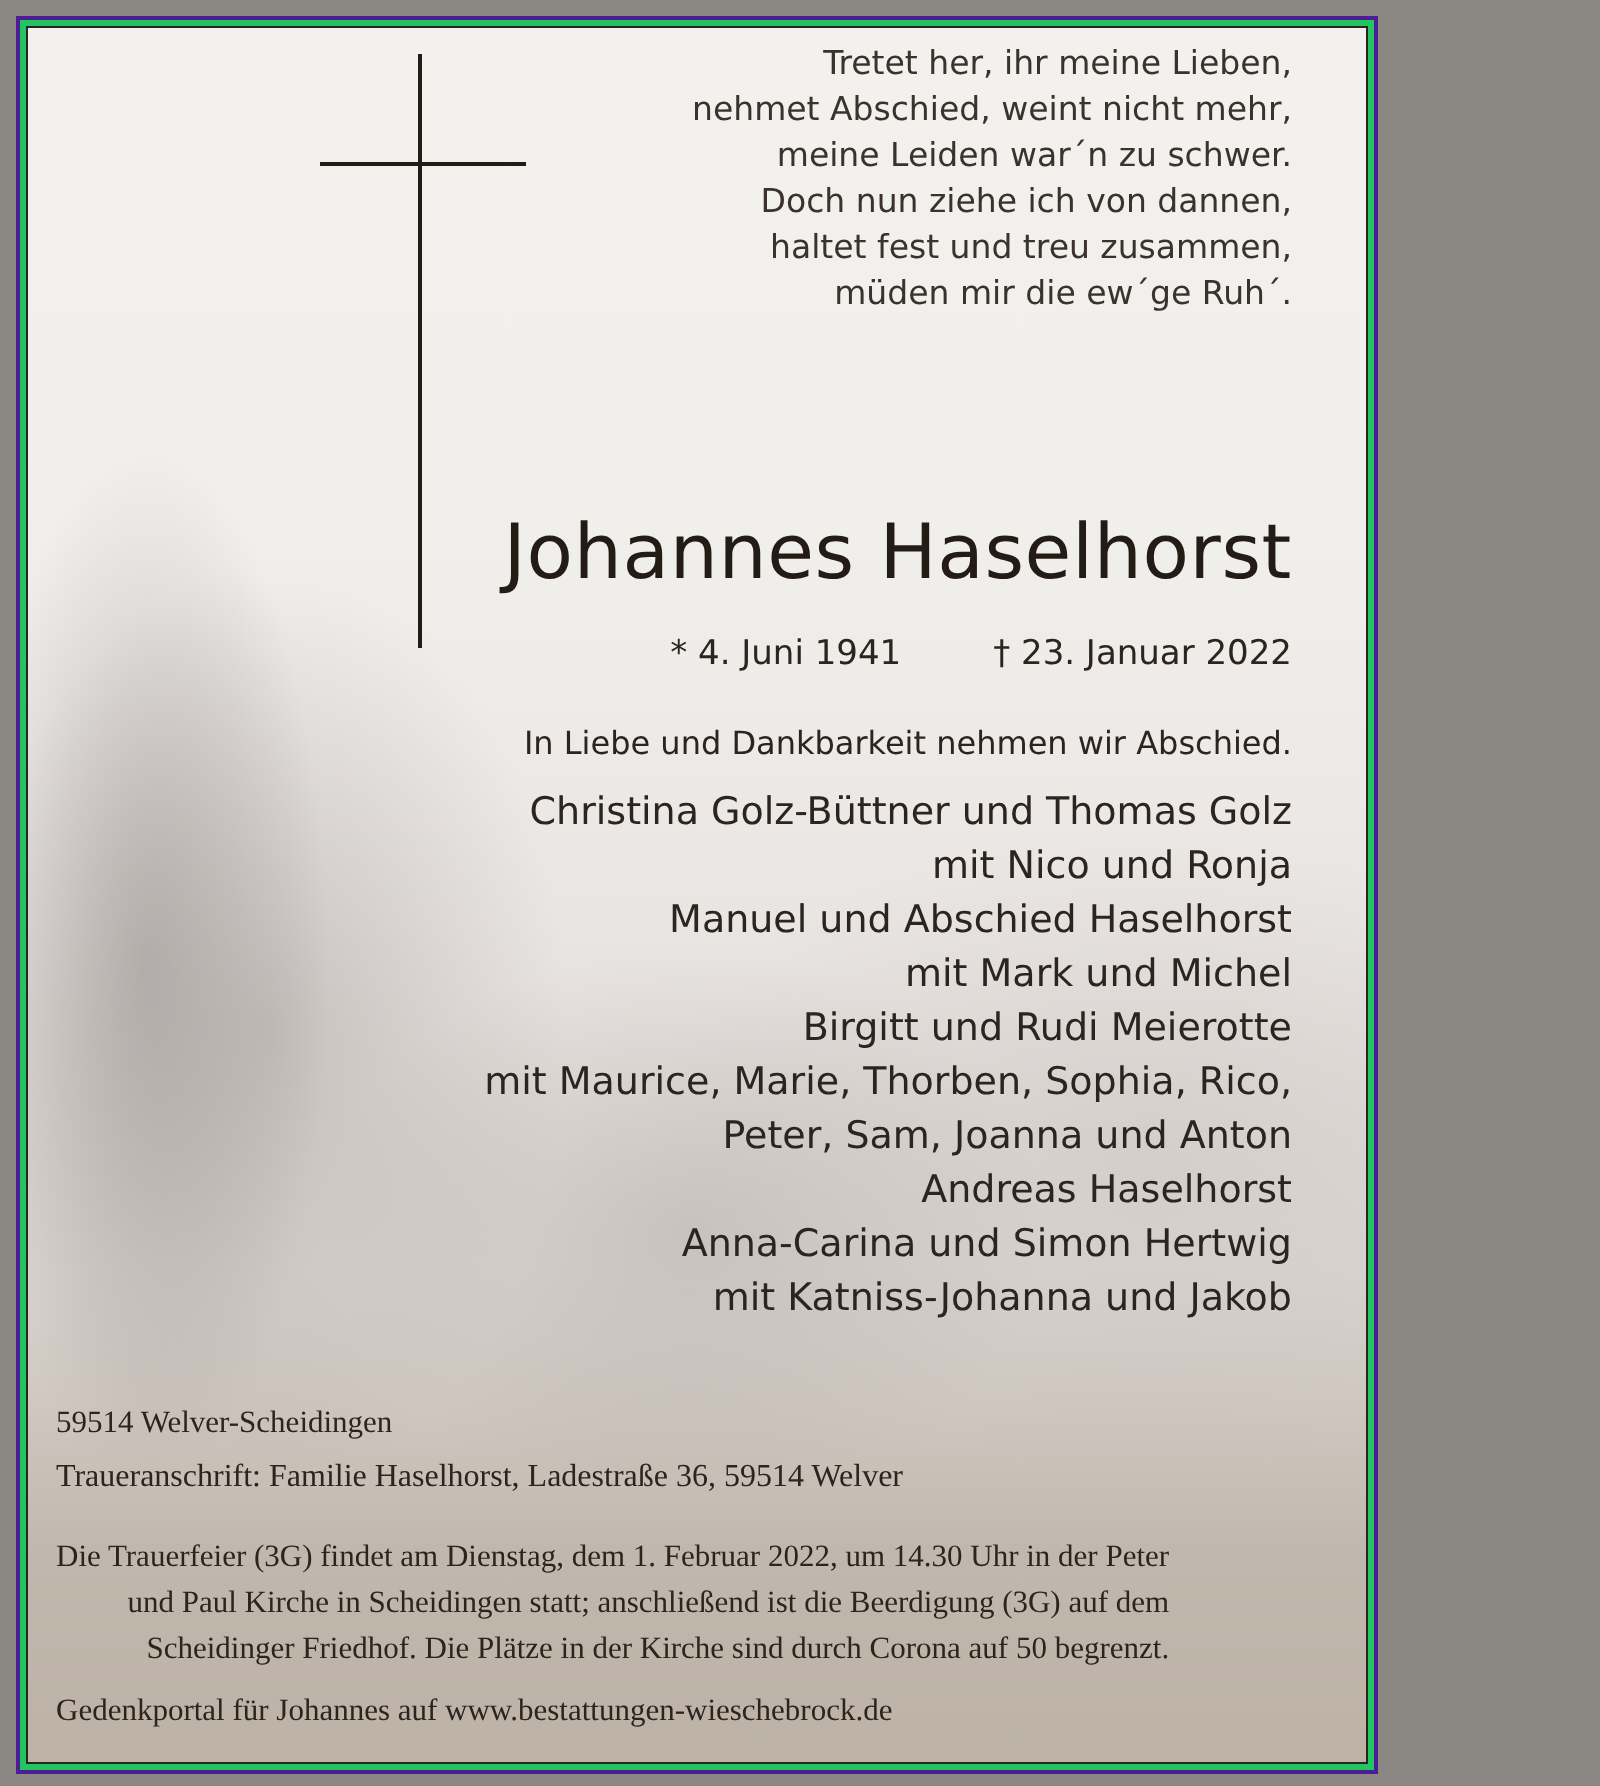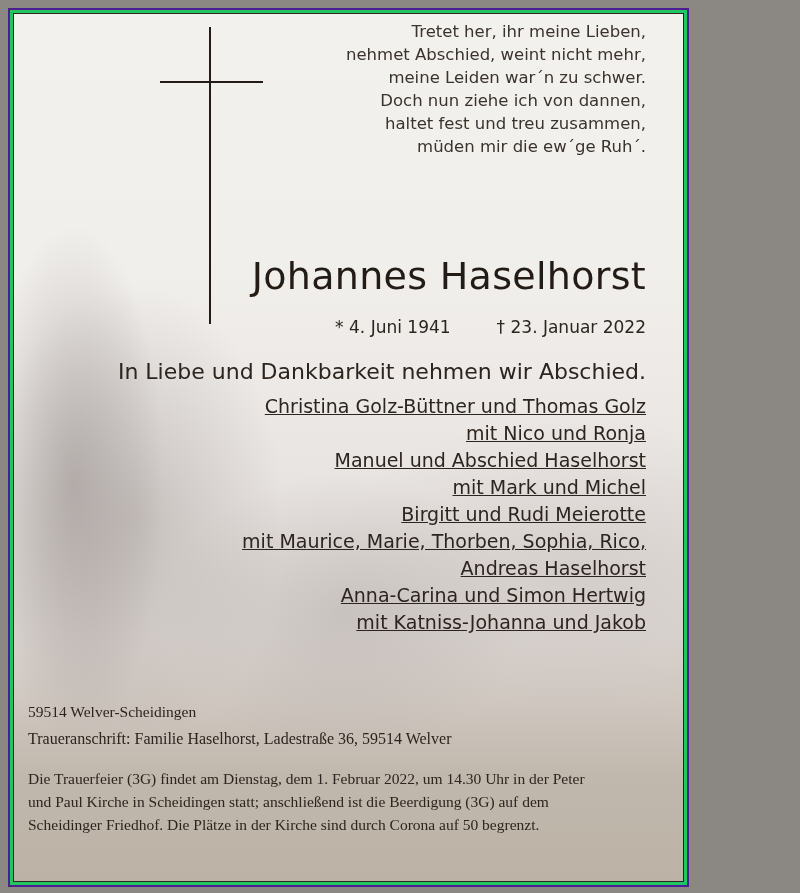--- a/index.html
+++ b/index.html
@@ -14,27 +14,27 @@
         linear-gradient(to bottom, #f3f1ee 0px, #f1efec 250px, #e9e5e2 450px, #dcd6d2 620px, #cdc5bd 700px, #c1b8ad 760px, #bcb2a6 870px);
     }
     .cross-v { position: absolute; left: 195px; top: 13px; width: 2px; height: 297px; background: #231b15; }
     .cross-h { position: absolute; left: 146px; top: 67px; width: 103px; height: 2px; background: #231b15; }
     .txt { position: absolute; color: #2c241e; white-space: nowrap; }
     .right { right: 37px; text-align: right; }
     .poem { top: 6px; font-size: 16.5px; line-height: 23px; color: #3a322c; }
     .poem div { height: 23px; }
     .name { top: 232px; font-size: 38px; line-height: 60px; letter-spacing: 0.3px; color: #231b15; }
     .dates { top: 289px; font-size: 17px; line-height: 24px; display: flex; gap: 46px; margin-top: 12px; }
-    .farewell { top: 345px; font-size: 22px; line-height: 26px; }
+    .farewell { top: 345px; font-size: 16px; line-height: 26px; }
     .family { top: 379px; font-size: 19px; line-height: 27px; }
-    .family div { height: 27px; text-decoration: underline; }
+    .family div { height: 27px; }
     .left { left: 14px; font-family: Liberation Serif, serif; }
     .place { top: 687px; font-size: 15.5px; line-height: 22px; }
     .address { top: 714px; font-size: 16px; line-height: 22px; }
-    .service { top: 753px; font-size: 15.5px; line-height: 23px; }
+    .service { top: 753px; font-size: 15.5px; line-height: 23px; text-align: right; }
     .service div { height: 23px; }
     .portal { top: 831px; font-size: 15.5px; line-height: 22px; }
   </style>
 </head>
 <body>
 
 <div class="frame-outer">
   <div class="frame-inner">
 
     <div>
@@ -60,29 +60,31 @@
 
     <div class="txt right farewell">In Liebe und Dankbarkeit nehmen wir Abschied.</div>
 
     <div class="txt right family">
       <div>Christina Golz-Büttner und Thomas Golz</div>
       <div>mit Nico und Ronja</div>
       <div>Manuel und Abschied Haselhorst</div>
       <div>mit Mark und Michel</div>
       <div>Birgitt und Rudi Meierotte</div>
       <div>mit Maurice, Marie, Thorben, Sophia, Rico,</div>
+      <div>Peter, Sam, Joanna und Anton</div>
       <div>Andreas Haselhorst</div>
       <div>Anna-Carina und Simon Hertwig</div>
       <div>mit Katniss-Johanna und Jakob</div>
     </div>
 
     <div class="txt left place">59514 Welver-Scheidingen</div>
     <div class="txt left address">Traueranschrift: Familie Haselhorst, Ladestraße 36, 59514 Welver</div>
 
     <div class="txt left service">
       <div>Die Trauerfeier (3G) findet am Dienstag, dem 1. Februar 2022, um 14.30 Uhr in der Peter</div>
       <div>und Paul Kirche in Scheidingen statt; anschließend ist die Beerdigung (3G) auf dem</div>
       <div>Scheidinger Friedhof. Die Plätze in der Kirche sind durch Corona auf 50 begrenzt.</div>
     </div>
 
+    <div class="txt left portal">Gedenkportal für Johannes auf www.bestattungen-wieschebrock.de</div>
 
   </div>
 </div>
 
 </body></html>

